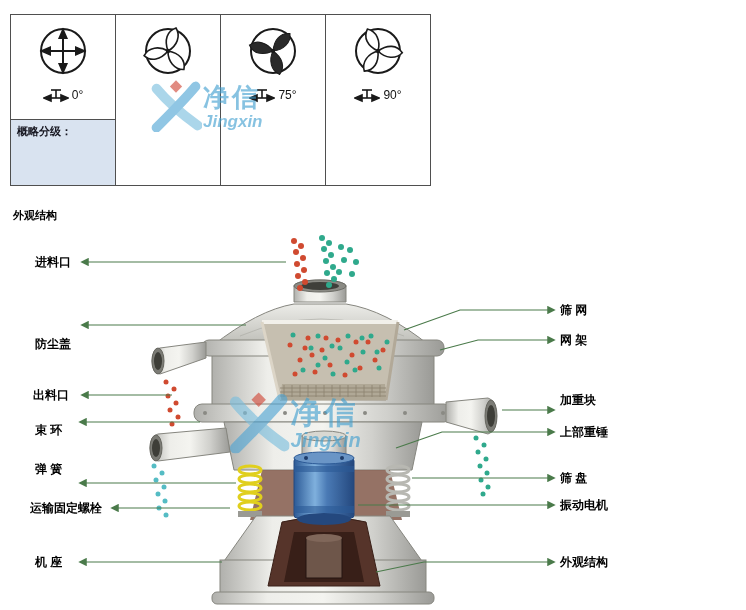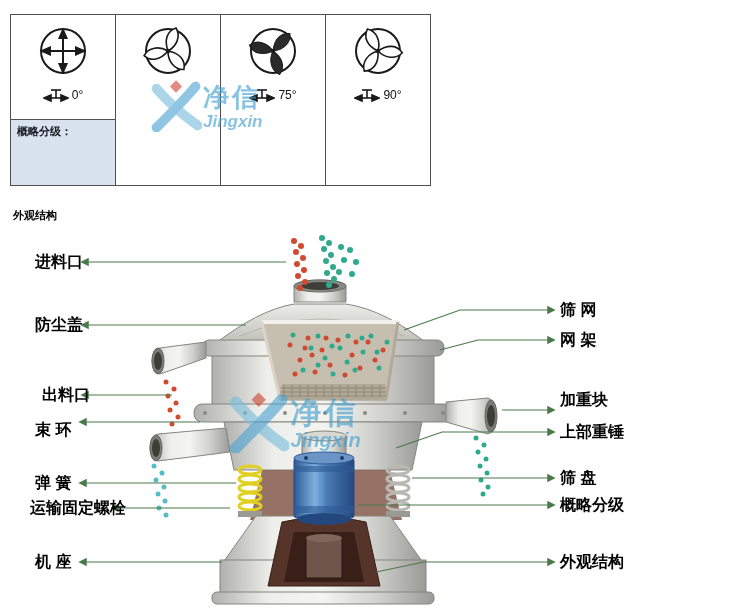--- a/index.html
+++ b/index.html
@@ -15,21 +15,21 @@
   .angle-row{display:flex;align-items:center;gap:3px;margin-top:5px;height:18px}
   .angle-glyph{width:26px;height:16px}
   .angle-text{font-size:12px;color:#111}
   .desc-cell{height:66px;background:#d9e3f0;border-top:1px solid #4f4f4f;padding:4px 5px 3px 6px;font-size:11px;font-weight:700;color:#15151f;line-height:1.45;text-align:left}
 
   
   .section-title{position:absolute;left:13px;top:208px;font-size:11px;font-weight:700;color:#000}
 
   
   .diagram-svg{position:absolute;left:0;top:230px;width:746px;height:380px}
-  .dlabel{position:absolute;font-size:16px;font-weight:600;color:#000;white-space:nowrap;line-height:14px}
+  .dlabel{position:absolute;font-size:12px;font-weight:600;color:#000;white-space:nowrap;line-height:14px}
   .mstroke{stroke:#86867f;stroke-width:1;}
   .pr{fill:#d04a30}.pg{fill:#2fa98c}.pt{fill:#55bcc4}
   .callout{fill:none;stroke:#4a7a4a;stroke-width:1.2}
   .meshline{stroke:#8d8371;stroke-width:1;opacity:.85}
 
   
   .watermark{position:absolute;display:flex;align-items:center;gap:1px;opacity:.62;pointer-events:none;z-index:5}
   .wm-x{width:52px;height:52px;flex:0 0 auto}
   .wm-cn{font-size:26px;font-weight:700;color:#3e9ecf;letter-spacing:3px}
   .wm-en{font-size:17px;font-style:italic;font-weight:700;color:#3e9ecf;margin-top:-3px}
@@ -417,33 +417,33 @@
       <path class="callout" marker-end="url(#arr)" d="M440,350 L478,340 L554,340"></path>
       <path class="callout" marker-end="url(#arr)" d="M502,410 L554,410"></path>
       <path class="callout" marker-end="url(#arr)" d="M396,448 L442,432 L554,432"></path>
       <path class="callout" marker-end="url(#arr)" d="M412,478 L554,478"></path>
       <path class="callout" marker-end="url(#arr)" d="M358,505 L554,505"></path>
       <path class="callout" marker-end="url(#arr)" d="M376,572 L424,562 L554,562"></path>
     </g>
   </svg>
 
   <div class="dlabel" style="left:35px;top:255px">进料口</div>
-  <div class="dlabel" style="left:35px;top:318px">防尘盖</div>
-  <div class="dlabel" style="left:42px;top:388px">出料口</div>
+  <div class="dlabel" style="left:35px;top:337px">防尘盖</div>
+  <div class="dlabel" style="left:33px;top:388px">出料口</div>
   <div class="dlabel" style="left:35px;top:423px">束 环</div>
-  <div class="dlabel" style="left:35px;top:476px">弹 簧</div>
+  <div class="dlabel" style="left:35px;top:462px">弹 簧</div>
   <div class="dlabel" style="left:30px;top:501px">运输固定螺栓</div>
   <div class="dlabel" style="left:35px;top:555px">机 座</div>
 
   <div class="dlabel" style="left:560px;top:303px">筛 网</div>
   <div class="dlabel" style="left:560px;top:333px">网 架</div>
   <div class="dlabel" style="left:560px;top:393px">加重块</div>
   <div class="dlabel" style="left:560px;top:425px">上部重锤</div>
   <div class="dlabel" style="left:560px;top:471px">筛 盘</div>
-  <div class="dlabel" style="left:560px;top:498px">概略分级</div>
+  <div class="dlabel" style="left:560px;top:498px">振动电机</div>
   <div class="dlabel" style="left:560px;top:555px">外观结构</div>
 
   <div class="watermark wm2" style="left:228px;top:392px">
     <svg class="wm-x" viewBox="0 0 48 48">
       <path d="M6,8 C16,20 30,32 44,42" stroke="#79bede" stroke-width="9" fill="none" stroke-linecap="round"></path>
       <path d="M42,6 C32,18 18,32 6,44" stroke="#4da4d4" stroke-width="9" fill="none" stroke-linecap="round"></path>
       <rect x="20" y="2" width="8" height="8" transform="rotate(45 24 6)" fill="#d04535"></rect>
     </svg>
     <div class="wm-text">
       <div class="wm-cn">净信</div>

